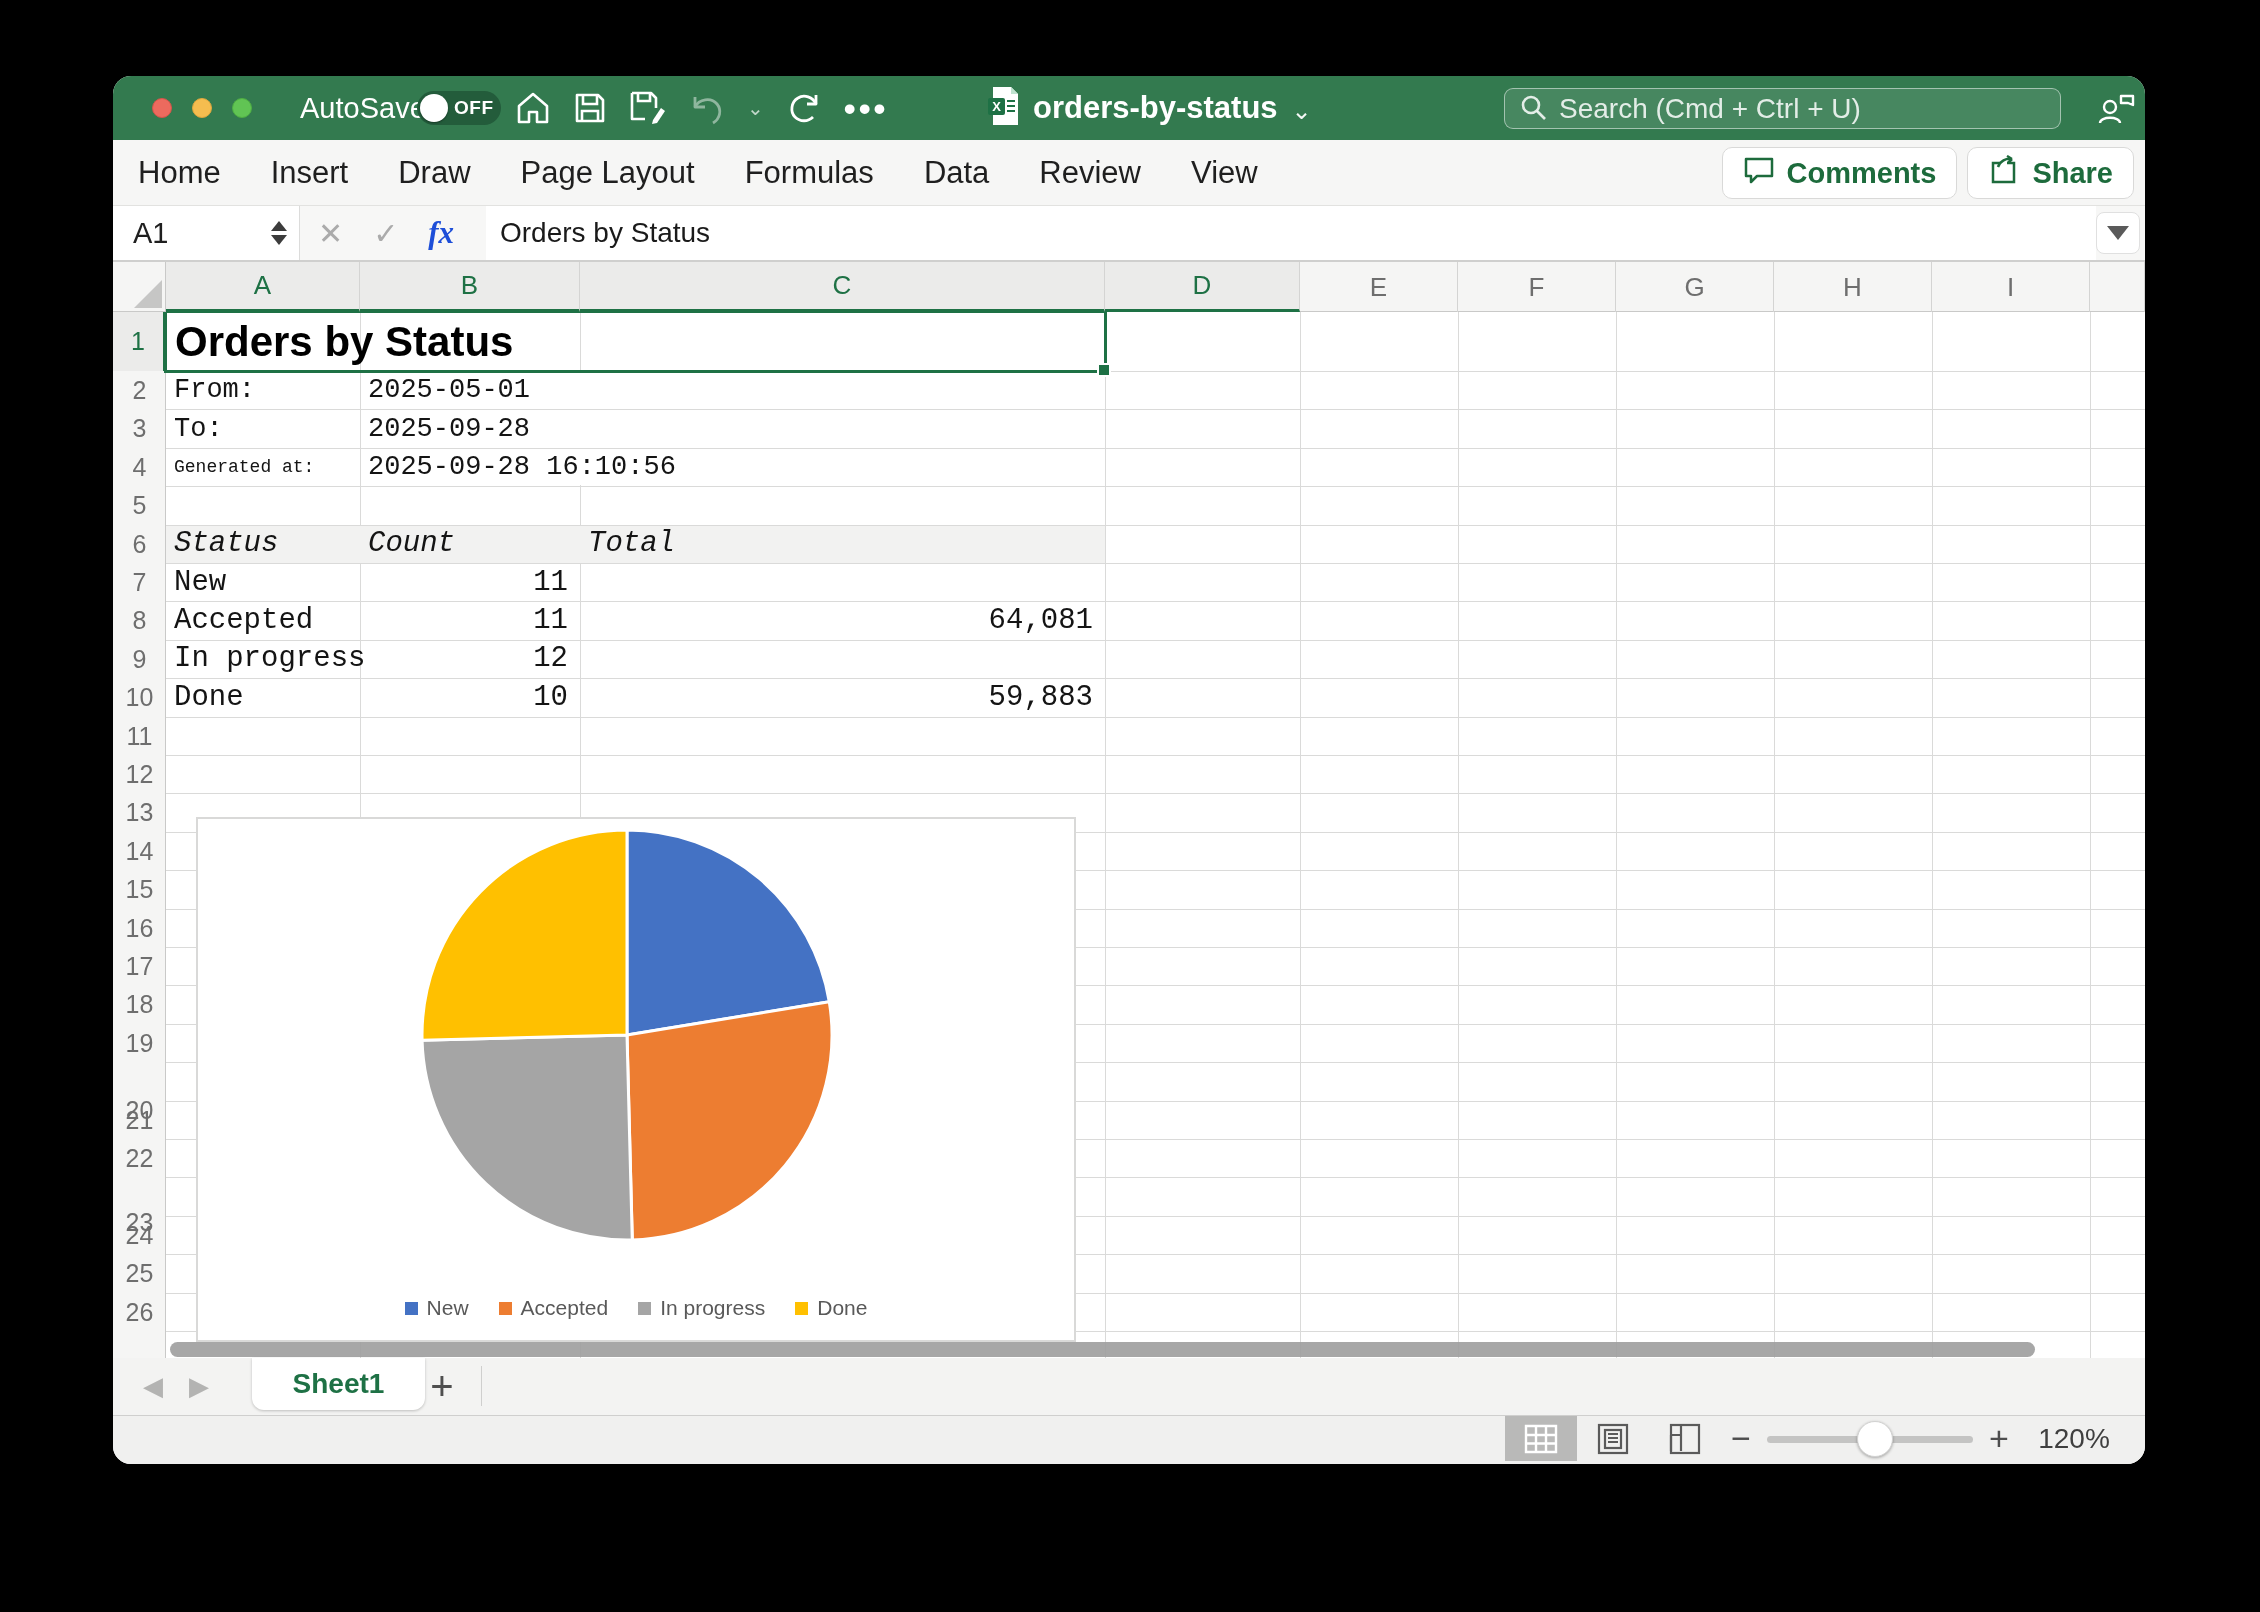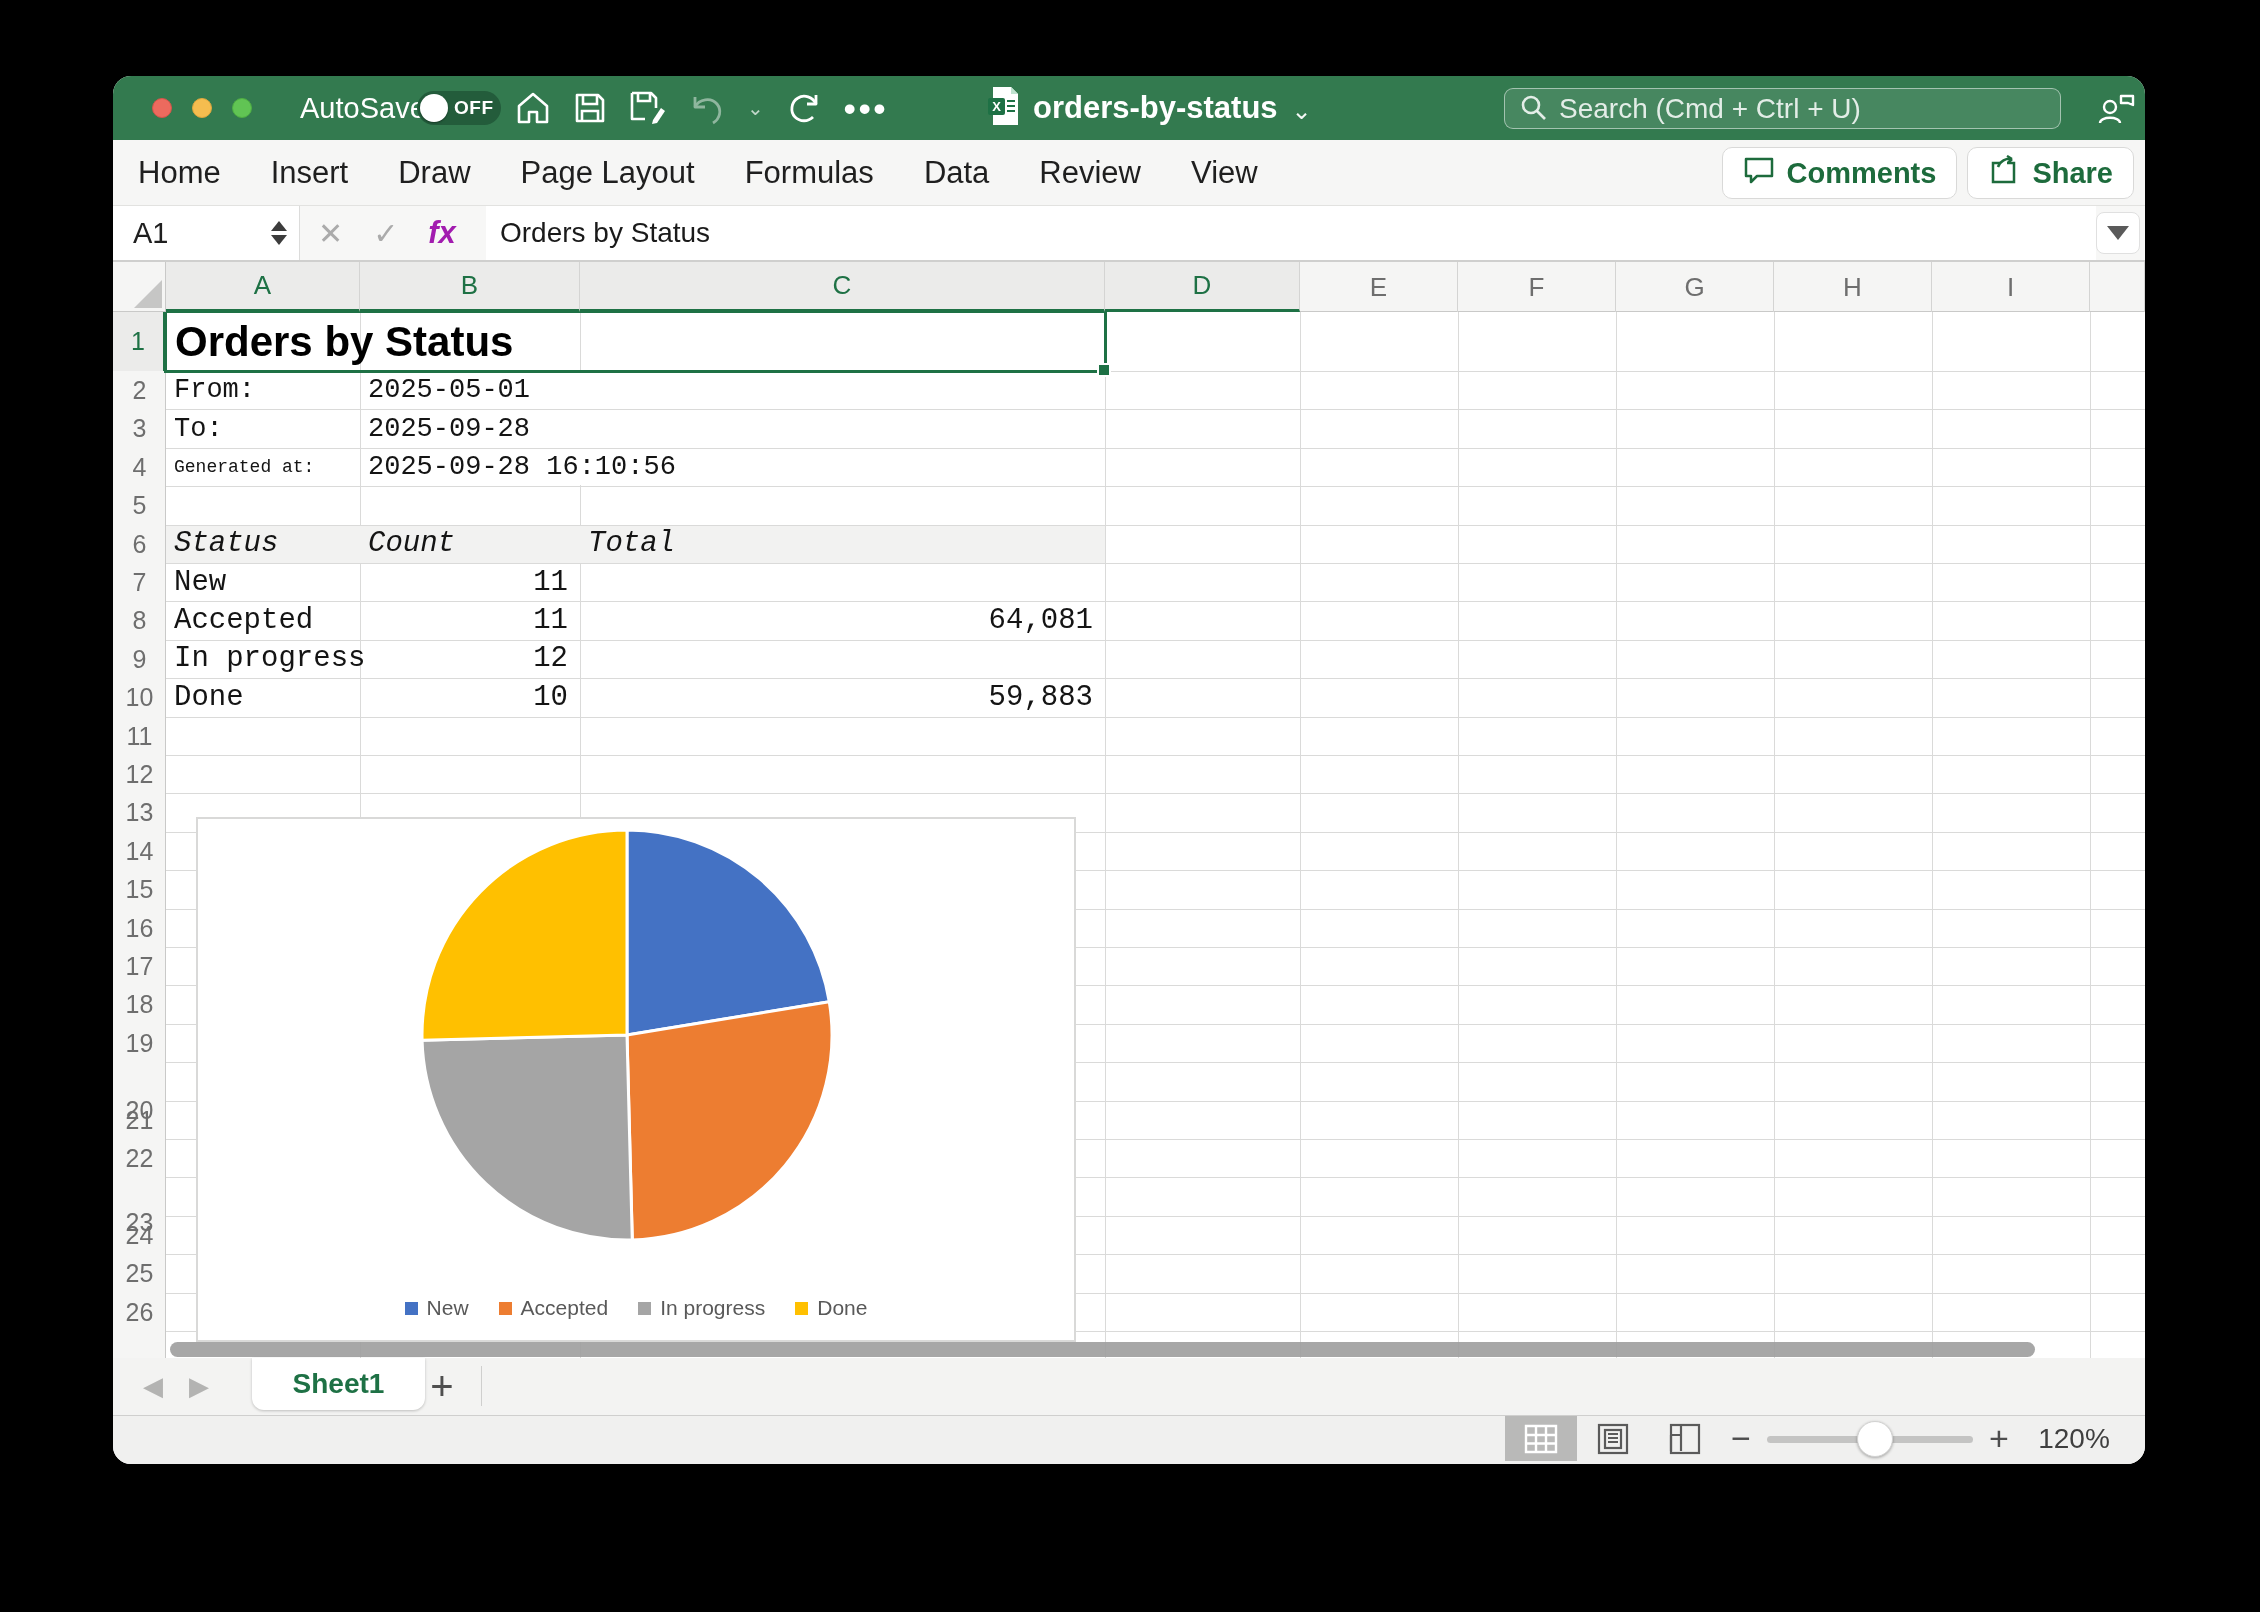--- a/index.html
+++ b/index.html
@@ -50,21 +50,21 @@
   .namebox { position:absolute; left:0; top:0; width:187px; height:54px; background:#fff;
              border-right:1px solid #dcdcdb; display:flex; align-items:center; }
   .namebox .nm { font-size:29px; color:#1f1f1f; padding-left:20px; flex:1; }
   .spinner { display:flex; flex-direction:column; gap:4px; padding-right:12px; }
   .spinner i { width:0; height:0; border-left:8px solid transparent; border-right:8px solid transparent; display:block; }
   .sp-up { border-bottom:10px solid #3c3c3c; }
   .sp-dn { border-top:10px solid #3c3c3c; }
   .fb-icons { position:absolute; left:205px; top:0; height:54px; display:flex; align-items:center; gap:30px; }
   .fb-x { color:#ababab; font-size:30px; font-weight:700; }
   .fb-check { color:#ababab; font-size:30px; font-weight:700; }
-  .fb-fx { color:#a21caf; font-size:31px; font-style:italic; font-family:Liberation Sans, sans-serif; font-weight:700;text-align:center;}
+  .fb-fx { color:#1d4ed8; font-size:31px; font-style:italic; font-family:Liberation Serif, serif; font-weight:700;text-align:center;}
   .fb-chev { color:#9a9a9a; font-size:20px; }
   .fb-field { position:absolute; left:373px; top:0; width:1610px; height:54px; background:#fff;
               display:flex; align-items:center; padding-left:14px; font-size:28px; color:#1a1a1a; }
   .fb-drop { position:absolute; right:5px; top:6px; width:44px; height:42px; background:#fff; border:1px solid #e0e0e0;
              border-radius:8px; display:flex; align-items:center; justify-content:center; }
   .fb-drop i { width:0; height:0; border-left:11px solid transparent; border-right:11px solid transparent;
                border-top:14px solid #5a5a5a; display:block; }
 
   
   .gridwrap { position:absolute; left:0; top:186px; width:100%; height:1096px; background:#fff; }

